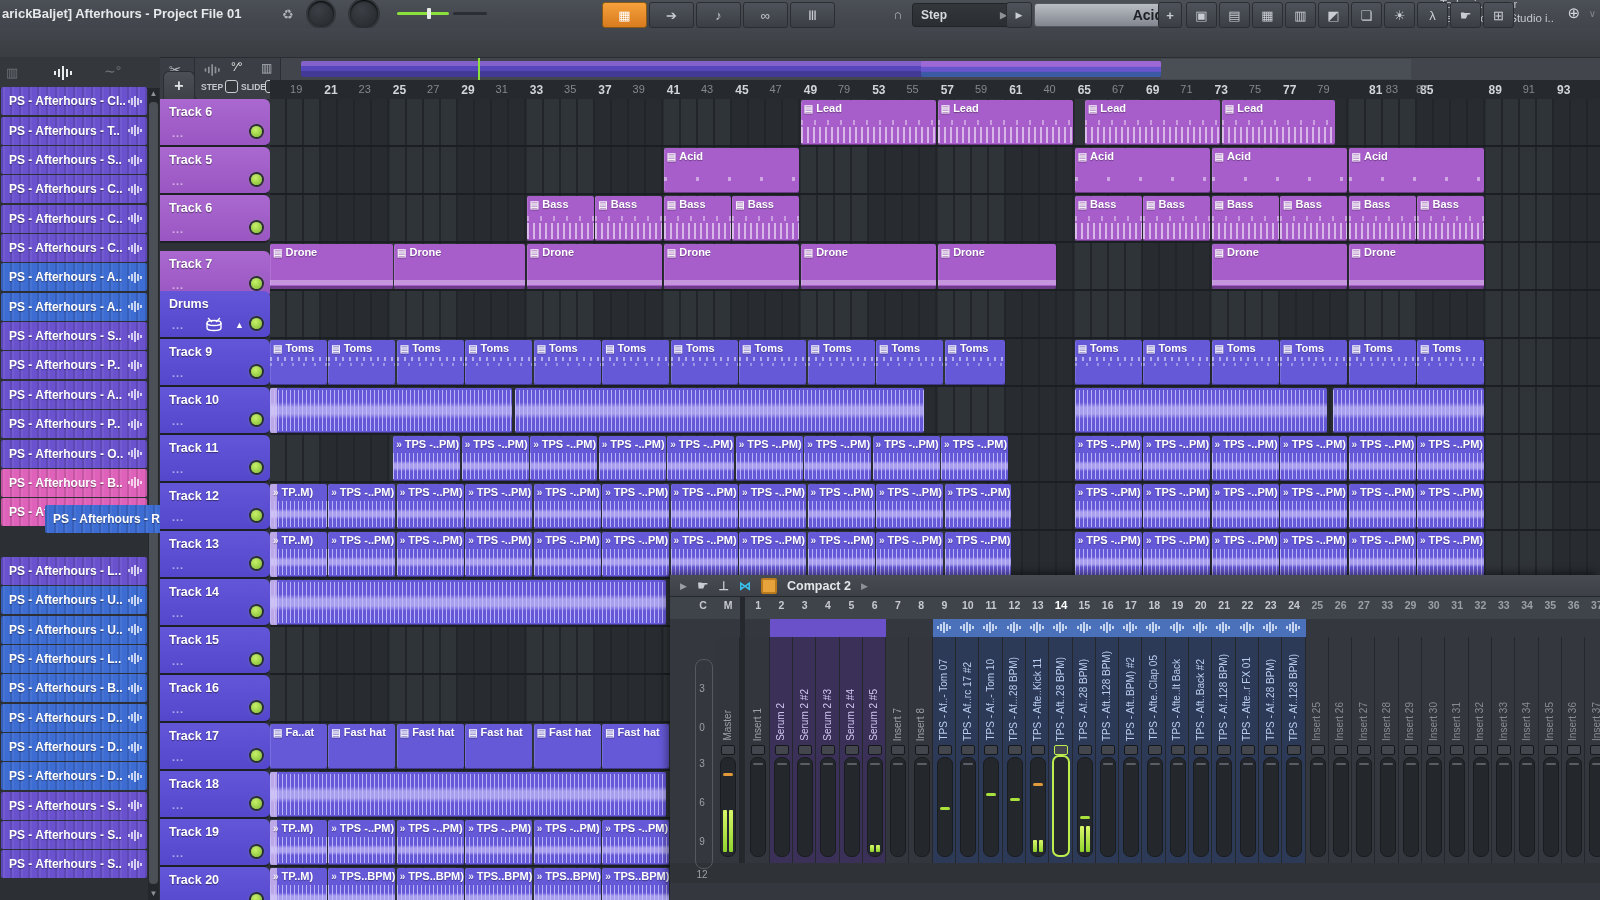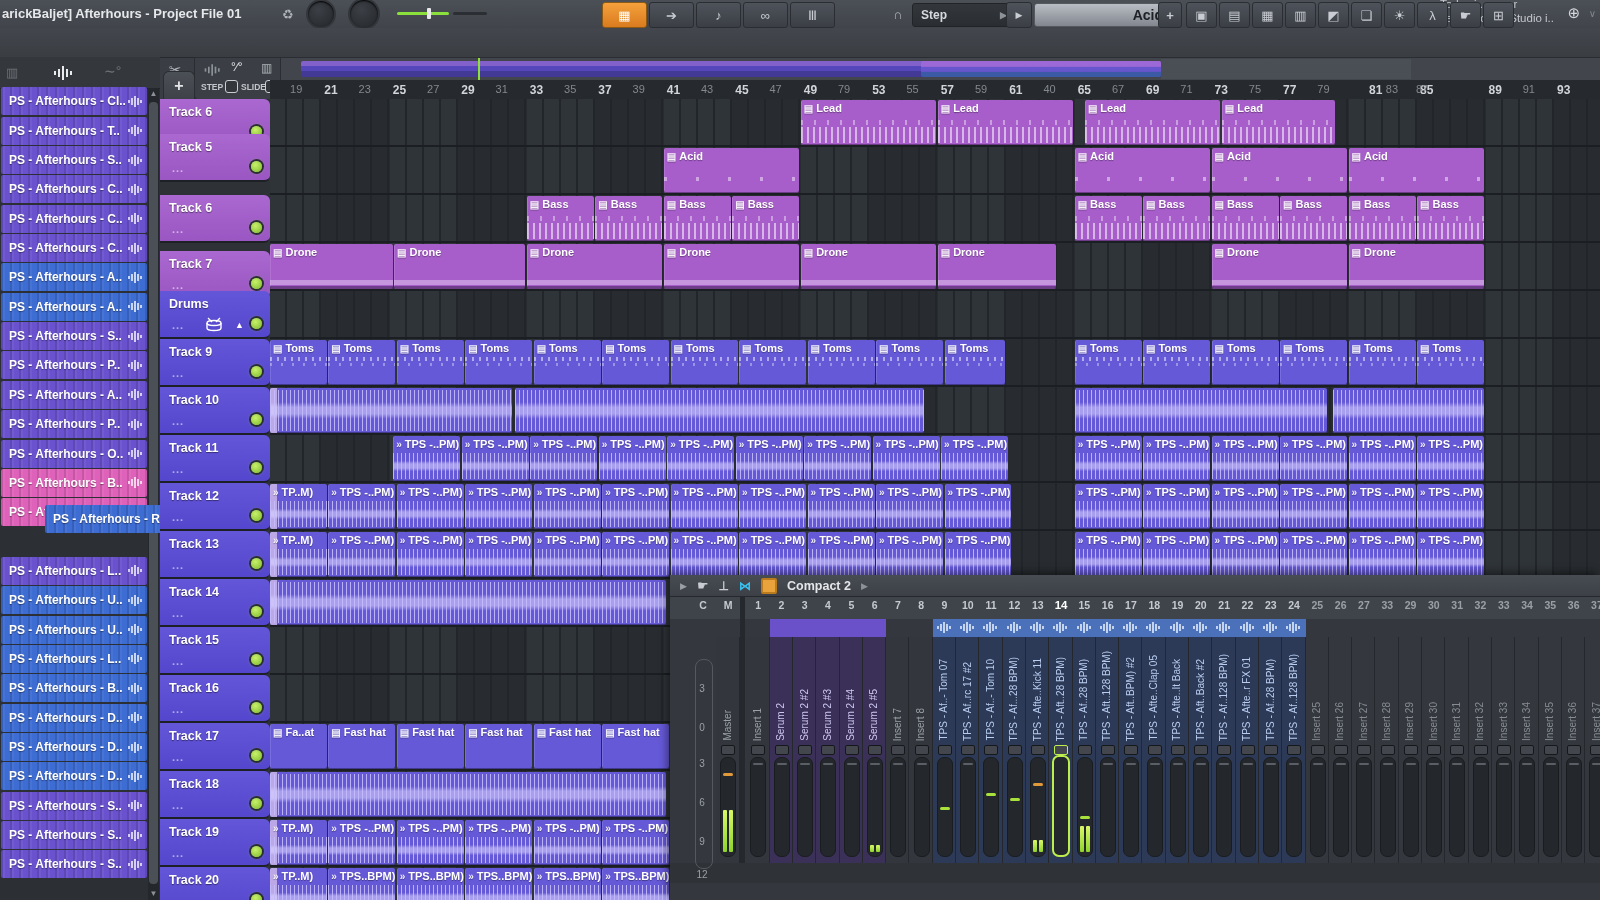--- a/index.html
+++ b/index.html
@@ -599,21 +599,21 @@
       <div class="abs rnum" style="left: 1252.76px;">91</div>
       <div class="abs rnum big" style="left: 1287px;">93</div>
     </div>
 
   <div class="abs" id="trackcol">
       <div class="abs thead th-magenta" style="top: 0px;">
         <div class="tname">Track 6</div>
         <div class="dots">...</div>
         <div class="led" style="position: absolute; right: 8px; bottom: 8px;"></div>
       </div>
-      <div class="abs thead th-magenta" style="top: 35px;">
+      <div class="abs thead th-magenta" style="top: 48px;">
         <div class="tname">Track 5</div>
         <div class="dots">...</div>
         <div class="led" style="position: absolute; right: 8px; bottom: 8px;"></div>
       </div>
       <div class="abs thead th-magenta" style="top: 96px;">
         <div class="tname">Track 6</div>
         <div class="dots">...</div>
         <div class="led" style="position: absolute; right: 8px; bottom: 8px;"></div>
       </div>
       <div class="abs thead th-magenta" style="top: 152px;">

